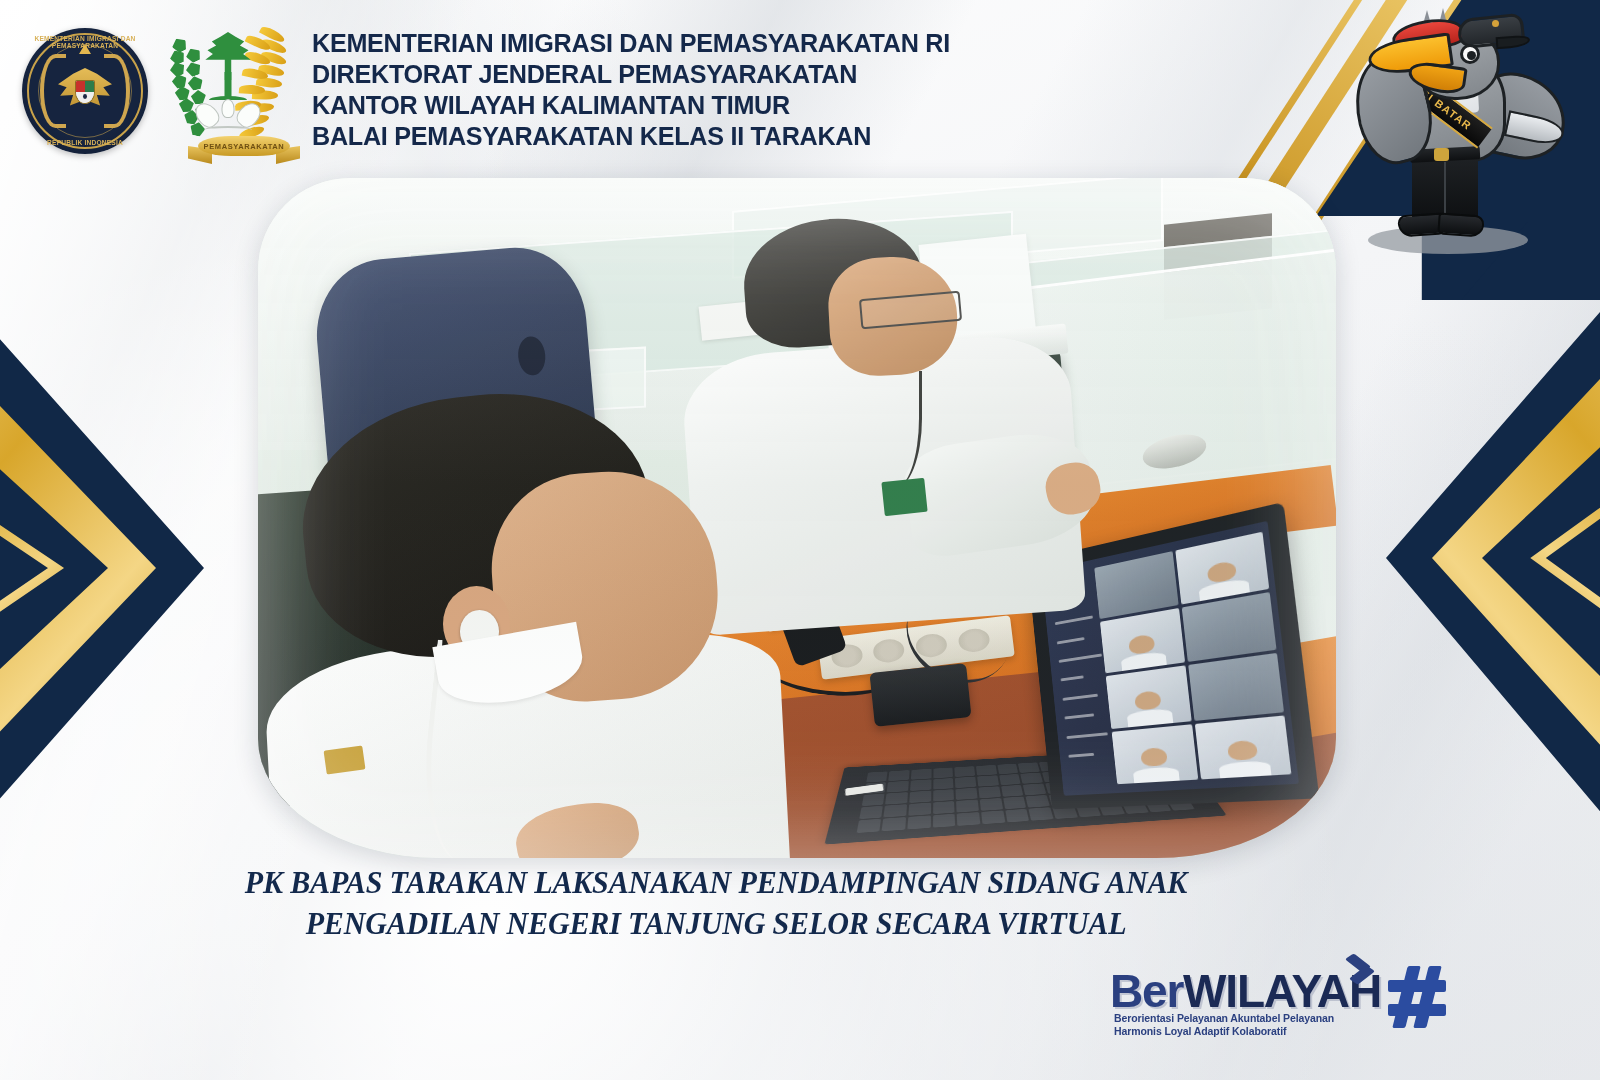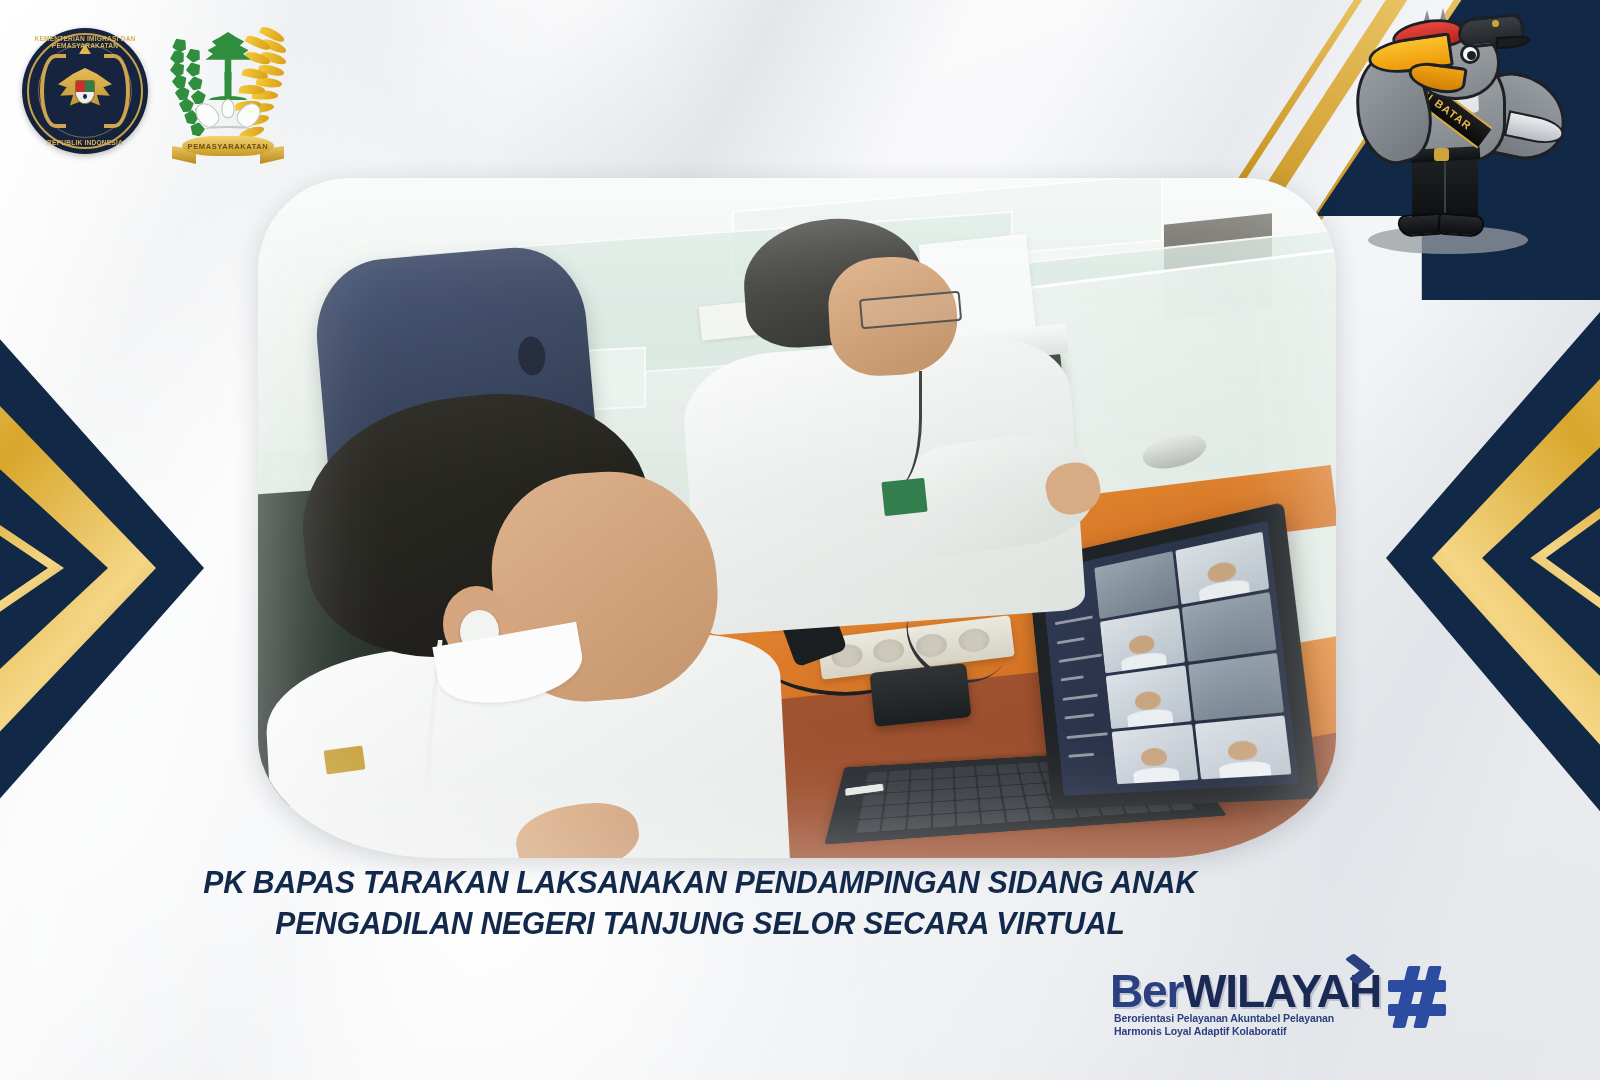--- a/index.html
+++ b/index.html
@@ -252,21 +252,21 @@
      border-top:4px solid #2f8f3e; border-radius:50% 50% 0 0; }
   .l2-lotus{ position:absolute; left:50%; top:68px; transform:translateX(-50%); width:62px; height:40px; }
   .l2-lotus .pet{ position:absolute; bottom:6px; width:20px; height:26px; background:#fbfdfb;
      border:1.5px solid #bfc6c1; border-radius:50% 50% 40% 40%; }
   .l2-lotus .p1{ left:0; transform:rotate(-42deg); }
   .l2-lotus .p3{ right:0; transform:rotate(42deg); }
   .l2-lotus .bud{ position:absolute; left:50%; bottom:16px; transform:translateX(-50%);
      width:13px; height:19px; background:#fbfdfb; border:1.5px solid #b9c0bb; border-radius:50% 50% 40% 40%; }
   .l2-lotus .base{ position:absolute; left:50%; bottom:0; transform:translateX(-50%); width:48px; height:8px;
      border-top:2px solid #c2c8c3; border-radius:50% 50% 0 0; }
-  .l2-ribbon{ position:absolute; left:4px; bottom:2px; width:112px; height:34px; }
+  .l2-ribbon{ position:absolute; left:20px; bottom:2px; width:112px; height:34px; }
   .l2-ribbon .band{ position:absolute; left:10px; top:6px; width:92px; height:20px;
      background:linear-gradient(180deg,#f3d270,#c89a25); border-radius:50%/70%;
      display:flex; align-items:center; justify-content:center; }
   .l2-ribbon .band span{ font-size:7.5px; font-weight:bold; color:#6e4f12; letter-spacing:.6px; }
   .l2-ribbon .tailL,.l2-ribbon .tailR{ position:absolute; top:16px; width:24px; height:18px;
      background:linear-gradient(180deg,#e9c45e,#b98a1d); }
   .l2-ribbon .tailL{ left:0; clip-path:polygon(0 0,100% 20%,100% 100%,0 70%); }
   .l2-ribbon .tailR{ right:0; clip-path:polygon(0 20%,100% 0,100% 70%,0 100%); }
 
   .htext{ position:absolute; left:312px; top:28px; }
@@ -318,21 +318,21 @@
      background:linear-gradient(180deg,#1e2124,#0d0f11); border-radius:4px 4px 2px 2px; }
   .m-legs::after{ content:""; position:absolute; left:49%; top:4px; width:2px; height:58px; background:#3b4045; }
   .m-bootL,.m-bootR{ position:absolute; top:206px; width:46px; height:22px;
      background:linear-gradient(180deg,#26292d,#0c0e10); border:2px solid #0a0c0d; }
   .m-bootL{ left:48px; border-radius:8px 4px 6px 14px; transform:rotate(-4deg); }
   .m-bootR{ left:88px; border-radius:4px 10px 14px 6px; transform:rotate(4deg); }
   .m-tailfeather{ position:absolute; right:-4px; top:108px; width:58px; height:26px;
      background:linear-gradient(180deg,#e9ecef,#b6bbc0); border-radius:0 50% 50% 0; border:2px solid #1d2124; transform:rotate(12deg); }
 
   
-  .caption{ position:absolute; left:0; top:862px; width:1400px; text-align:center; }
+  .caption{ position:absolute; left:16px; top:862px; width:1400px; text-align:center;font-family:Liberation Serif, serif; }
   .caption div{ font-style:italic; font-weight:bold; color:#13294c; font-size:31px;
      line-height:41px; letter-spacing:-.2px; transform:scaleX(.97); }
 
   
   .berakhlak{ position:absolute; left:1110px; top:960px; width:265px; height:80px; }
   .ber-word{ position:absolute; left:0; top:4px; font-size:46px; font-weight:bold; color:#2b4080;
      letter-spacing:-1.2px; text-shadow:2px 2px 0 rgba(120,130,160,.35); }
   .ber-word b{ color:#1b2a55; }
   .ber-swoosh{ position:absolute; right:-6px; top:-6px; width:34px; height:34px; }
   .ber-swoosh::before{ content:""; position:absolute; left:0; top:4px; width:22px; height:10px;
@@ -464,20 +464,26 @@
       </div>
       <div class="l2-ribbon">
         <div class="tailL"></div>
           <div class="tailR"></div>
         <div class="band">
             <span>PEMASYARAKATAN</span>
           </div>
       </div>
     </div>
 
+    <div class="htext">
+      <div>KEMENTERIAN IMIGRASI DAN PEMASYARAKATAN RI</div>
+      <div>DIREKTORAT JENDERAL PEMASYARAKATAN</div>
+      <div>KANTOR WILAYAH KALIMANTAN TIMUR</div>
+      <div>BALAI PEMASYARAKATAN KELAS II TARAKAN</div>
+    </div>
   </div>
 
   <div class="mascot">
     <div class="m-shadow"></div>
     <div class="m-wingR"></div>
     <div class="m-tailfeather"></div>
     <div class="m-body"></div>
     <div class="m-shirt"></div>
     <div class="m-tie"></div>
     <div class="m-legs"></div>

